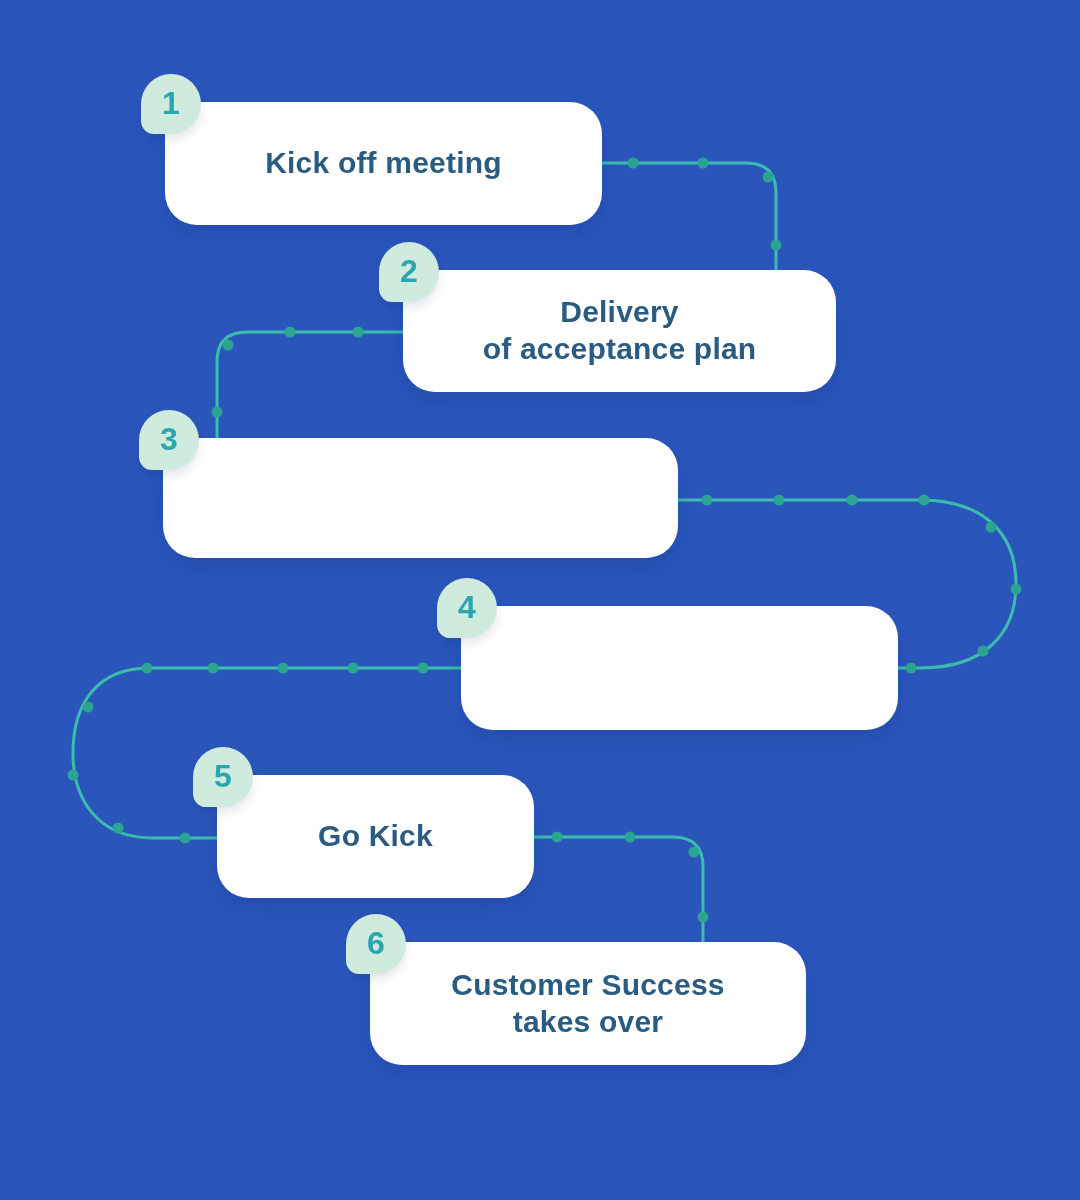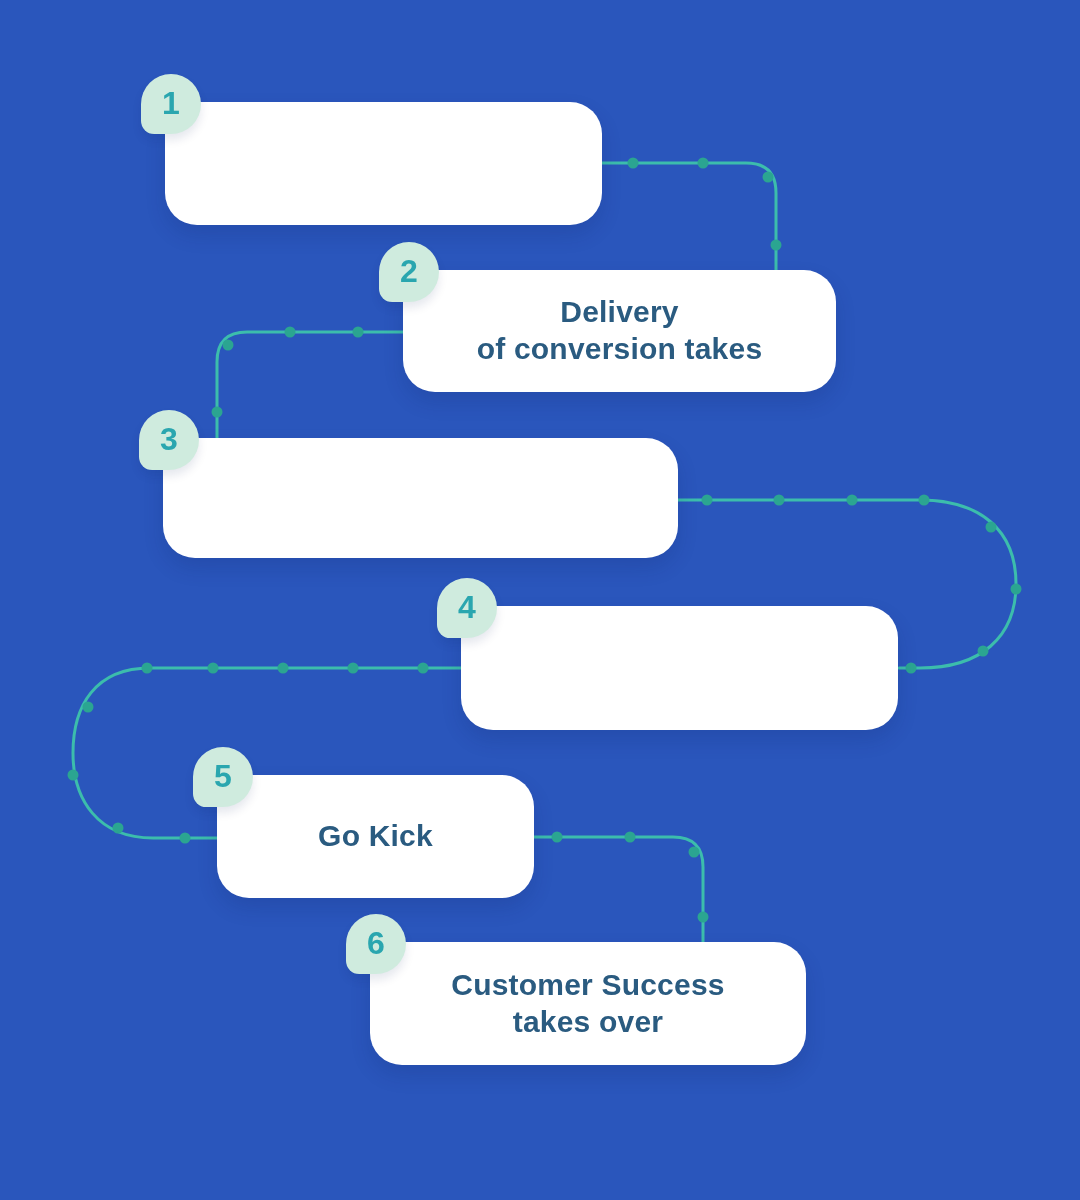--- a/index.html
+++ b/index.html
@@ -126,28 +126,29 @@
       <circle cx="630" cy="837" r="5.5"></circle>
       <circle cx="694" cy="852" r="5.5"></circle>
       <circle cx="703" cy="917" r="5.5"></circle>
     </g>
   </svg>
 
   <div class="card card-1">
     <div class="badge">
       <span class="badge-num">1</span>
     </div>
+    <div class="label">Kick off meeting</div>
   </div>
 
   <div class="card card-2">
     <div class="badge">
       <span class="badge-num">2</span>
     </div>
     <div class="label">Delivery
-of conversion takes</div>
+of acceptance plan</div>
   </div>
 
   <div class="card card-3">
     <div class="badge">
       <span class="badge-num">3</span>
     </div>
   </div>
 
   <div class="card card-4">
     <div class="badge">

